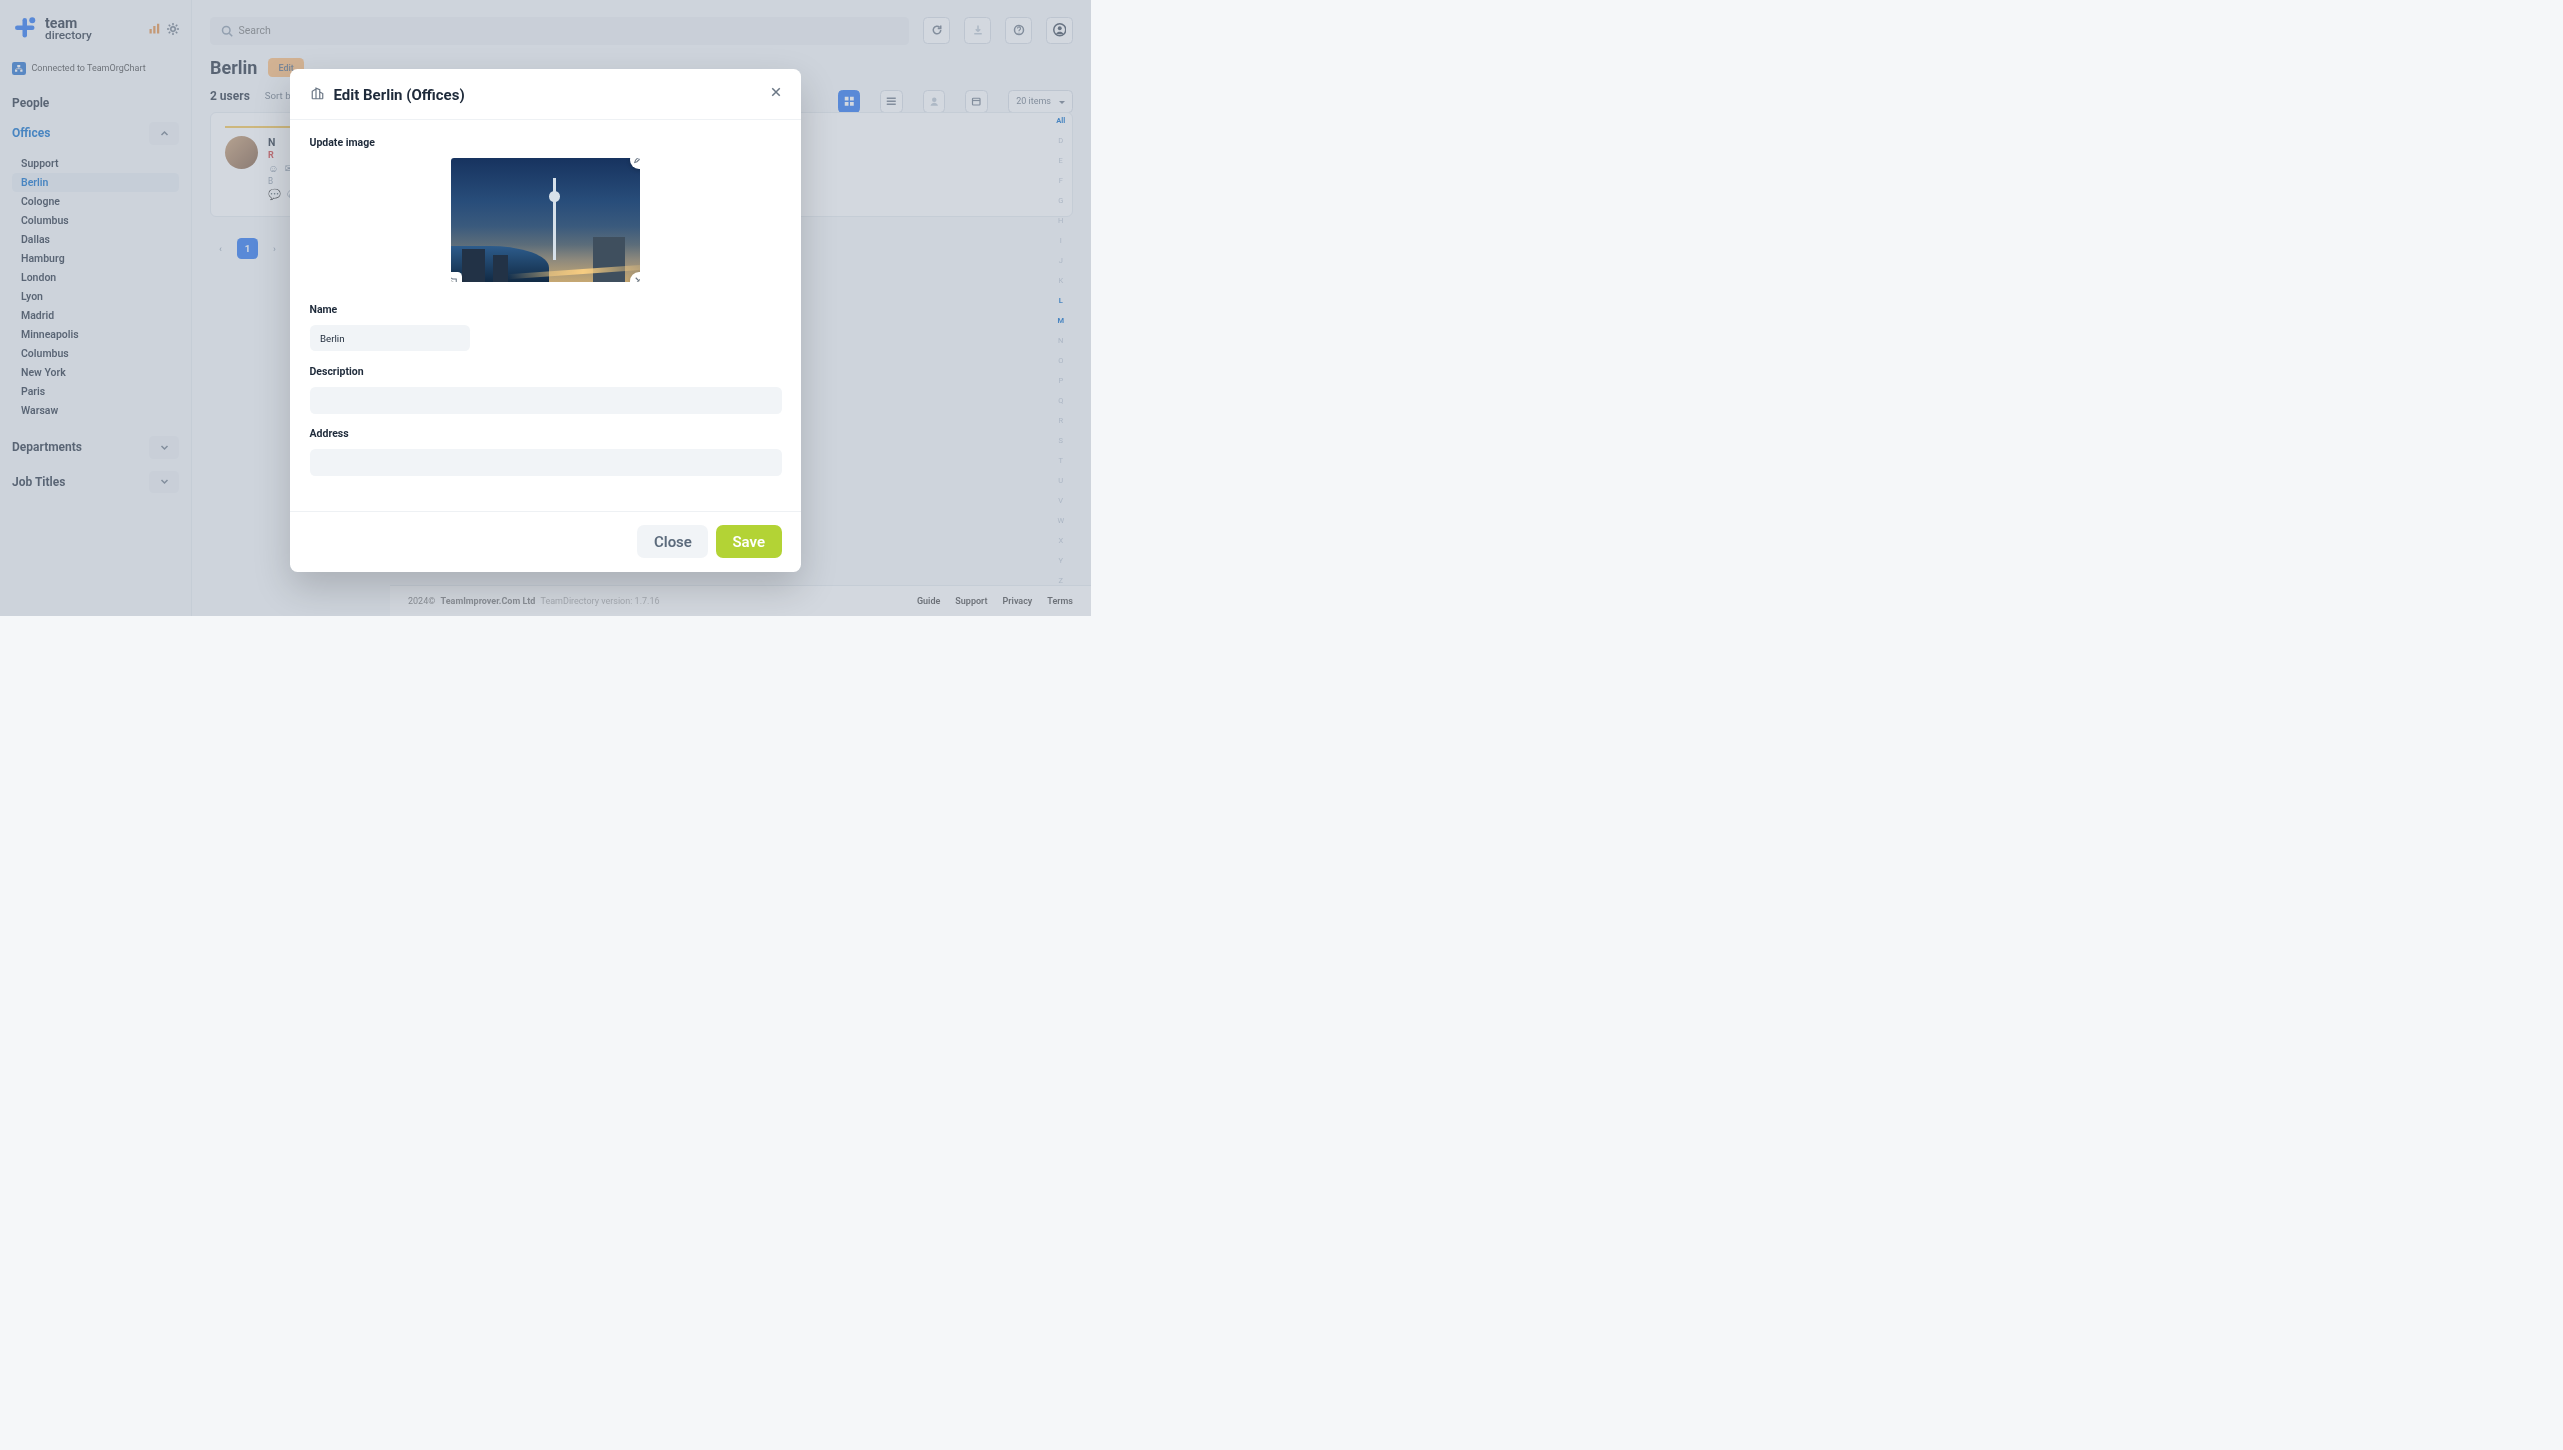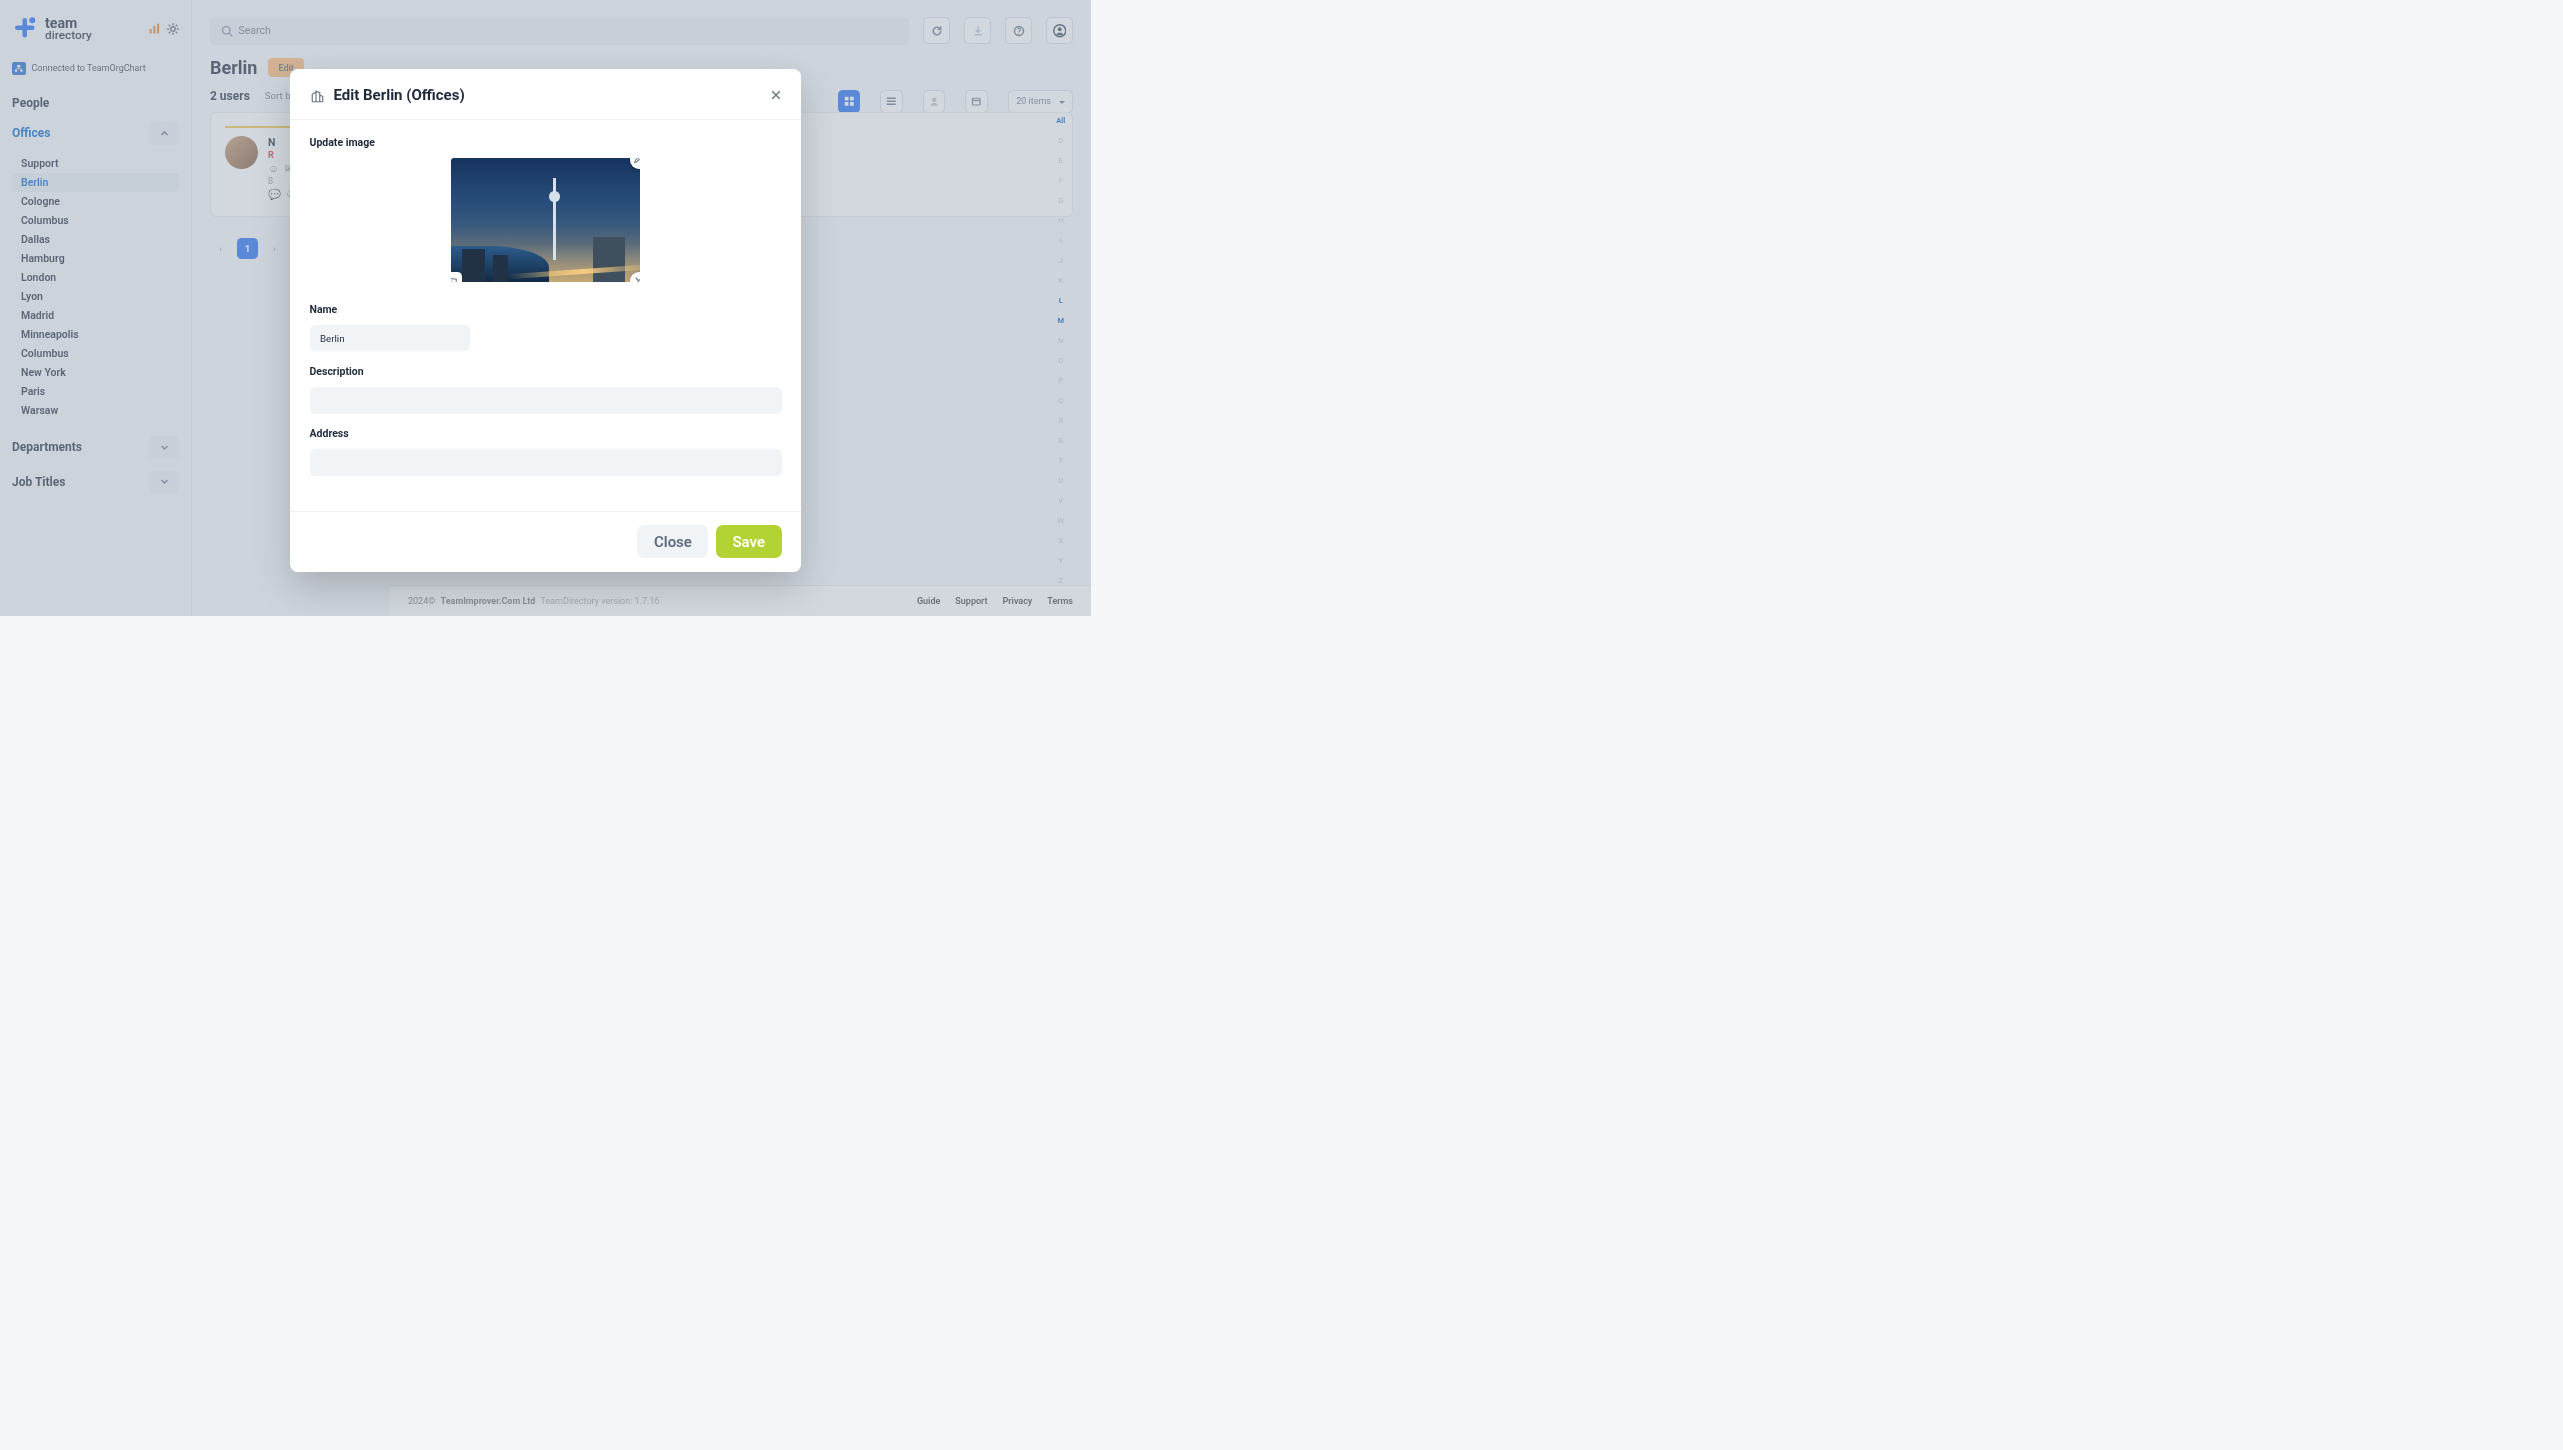--- a/index.html
+++ b/index.html
@@ -17,21 +17,21 @@
     .sidebar-icons { display:flex; align-items:center; gap:7.5px; }
     .connected-row { display:flex; align-items:center; gap:6px; font-size:9px; color:#444; margin-bottom:18px; }
     .orgchart-glyph { width:13.5px; height:13.5px; background:#1f6bcc; border-radius:2.2px; display:flex; align-items:center; justify-content:center; }
     .section-title { font-size:12px; font-weight:700; margin:3px 0 9px; display:flex; align-items:center; justify-content:space-between; cursor:pointer; }
     .collapse-btn { width:30px; height:22.5px; border-radius:4.5px; display:flex; align-items:center; justify-content:center; background:#eceff3; color:#6b7785; }
     .active-cat { color:#0067c7; }
     .tree { list-style:none; margin-bottom:13.5px; }
     .tree li { font-size:10.5px; padding:3px 3px 3px 9px; border-radius:4.5px; font-weight:600; color:#1e2a3a; cursor:pointer; }
     .tree li.active { background:#e7edf3; color:#0067c7; }
     
-    .topbar { display:flex; align-items:center; gap:14px; padding:16.5px 18px 0; }
+    .topbar { display:flex; gap:14px; padding:16.5px 18px 0; }
     .searchbox { flex:1; height:28.5px; background:#eceff3; border-radius:4.5px; display:flex; align-items:center; padding:0 10.5px; color:#8a98a8; }
     .searchbox input { border:none; background:transparent; outline:none; flex:1; margin-left:6px; font-size:10.5px; color:#1e2a3a; }
     .icon-btn { width:27px; height:27px; border:0.7px solid #d6dde4; border-radius:4.5px; display:flex; align-items:center; justify-content:center; color:#6b7785; background:#fff; cursor:pointer; }
     
     .page-head { display:flex; align-items:center; gap:10.5px; padding:12px 18px 7.5px; }
     .page-title { font-size:18px; font-weight:700; }
     .edit-pill { background:#fdba74; color:#5c6b7c; font-size:9px; font-weight:600; padding:4.5px 10.5px; border-radius:4.5px; }
     .subrow { display:flex; align-items:center; gap:15px; padding:3px 18px 9px; }
     .subrow .count { font-size:12px; font-weight:700; }
     .subrow .sortby { font-size:9.7px; color:#6b7785; }
@@ -52,21 +52,21 @@
     .alpha-col span.on { color:#0067c7; font-weight:700; }
     .pager { display:flex; gap:6px; padding:21px 18px; align-items:center; }
     .pager .pg { width:21px; height:21px; display:flex; align-items:center; justify-content:center; border-radius:4.5px; color:#8a98a8; font-size:9.7px; }
     .pager .pg.active { background:#1e6ef0; color:#fff; font-weight:700; }
     
     .footer { position:absolute; left:198px; right:0; bottom:0; background:#fff; border-top:0.7px solid #e5eaef; height:31.5px; display:flex; align-items:center; justify-content:space-between; padding:0 18px; font-size:9px; color:#777; }
     .footer-links { display:flex; gap:15px; font-weight:600; color:#444; }
     
     .modal-backdrop { position:absolute; inset:0; background:rgba(160,170,185,0.46); display:flex; align-items:flex-start; justify-content:center; padding-top:69px; }
     .modal { width:511px; background:#fff; border-radius:7.5px; box-shadow:0 15px 37px rgba(0,0,0,0.18); display:flex; flex-direction:column; }
-    .modal-head { display:flex; align-items:flex-end; gap:9px; padding:16.5px 19.5px 15px; border-bottom:0.7px solid #eef1f4; }
+    .modal-head { display:flex; align-items:flex-start; gap:9px; padding:16.5px 19.5px 15px; border-bottom:0.7px solid #eef1f4; }
     .modal-title { font-size:15px; font-weight:700; flex:1; }
     .close-x { color:#6b7785; cursor:pointer; }
     .modal-body { padding:16.5px 19.5px 21px; }
     .field-label { font-size:10.5px; font-weight:700; margin-bottom:9px; }
     .image-wrap { display:flex; justify-content:center; margin:3px 0 21px; position:relative; }
     .image-box { width:189px; height:124px; border-radius:3px; position:relative; background:linear-gradient(to bottom,#17335f 0%,#284d7a 35%,#3a5a7d 55%,#5c6d7a 70%,#8d897d 82%,#c6a873 100%); overflow:hidden; }
     
     .tower { position:absolute; left:54%; bottom:18%; width:3px; height:82px; background:#d7e1ea; }
     .tower:before { content:""; position:absolute; left:-3.7px; top:13.5px; width:10.5px; height:10.5px; background:#d7e1ea; border-radius:50%; }
     .bldg { position:absolute; bottom:0; background:#223246; }

